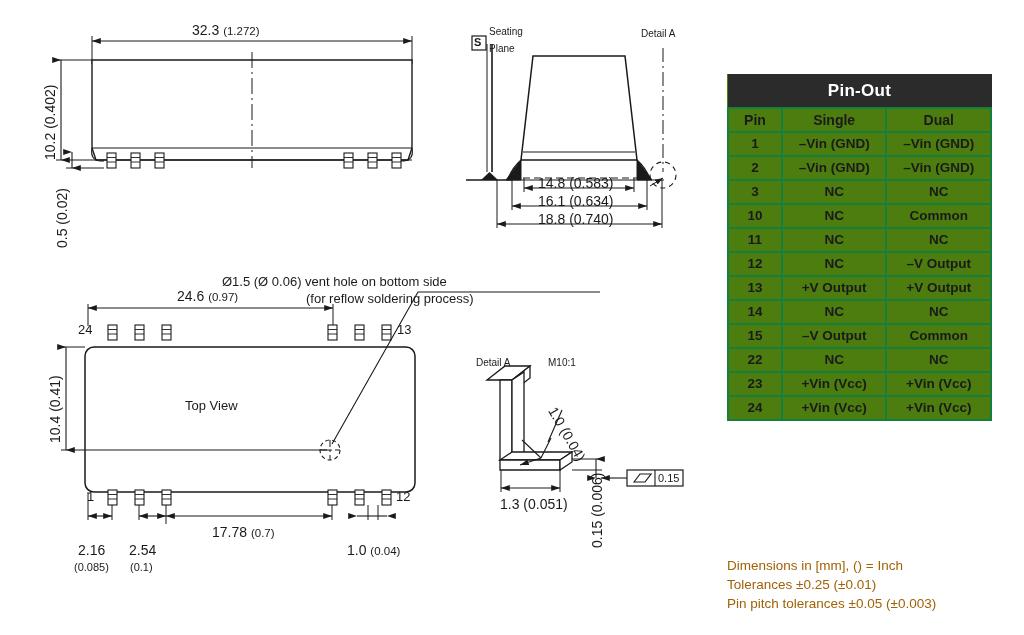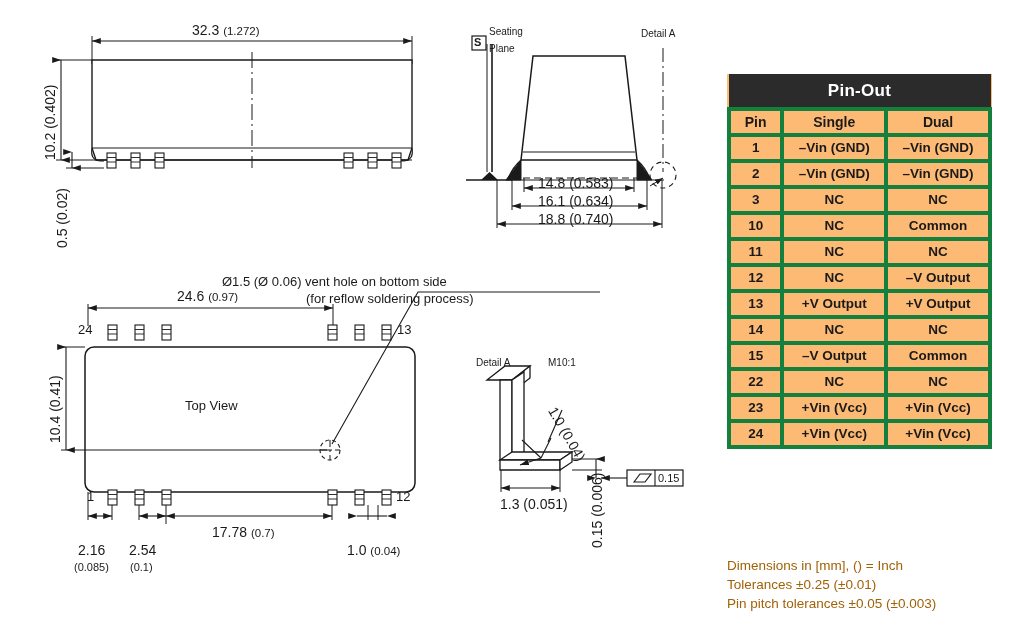--- a/index.html
+++ b/index.html
@@ -8,24 +8,24 @@
     font-family:"Liberation Sans", sans-serif;
     color:#1a1a1a;
   }
   .canvas{position:absolute;left:0;top:0;width:871px;height:635px;}
   svg.draw{position:absolute;left:0;top:0;width:1024px;height:635px;}
 
   
   .pinout{
     position:absolute;left:727px;top:74px;width:265px;
     border-collapse:collapse;
-    background:#fdba74;
+    background:#4d7c0f;
   }
   .pinout th,.pinout td{
-    border:4px solid #15803d;
+    border:2px solid #15803d;
     text-align:center;
     font-size:13.5px;
     height:22px;
     padding:0 2px;
     line-height:22px;
     white-space:nowrap;
   }
   .pinout .title-row th{
     background:#2b2b2b;color:#fff;
     font-size:17px;font-weight:bold;height:32px;line-height:32px;

